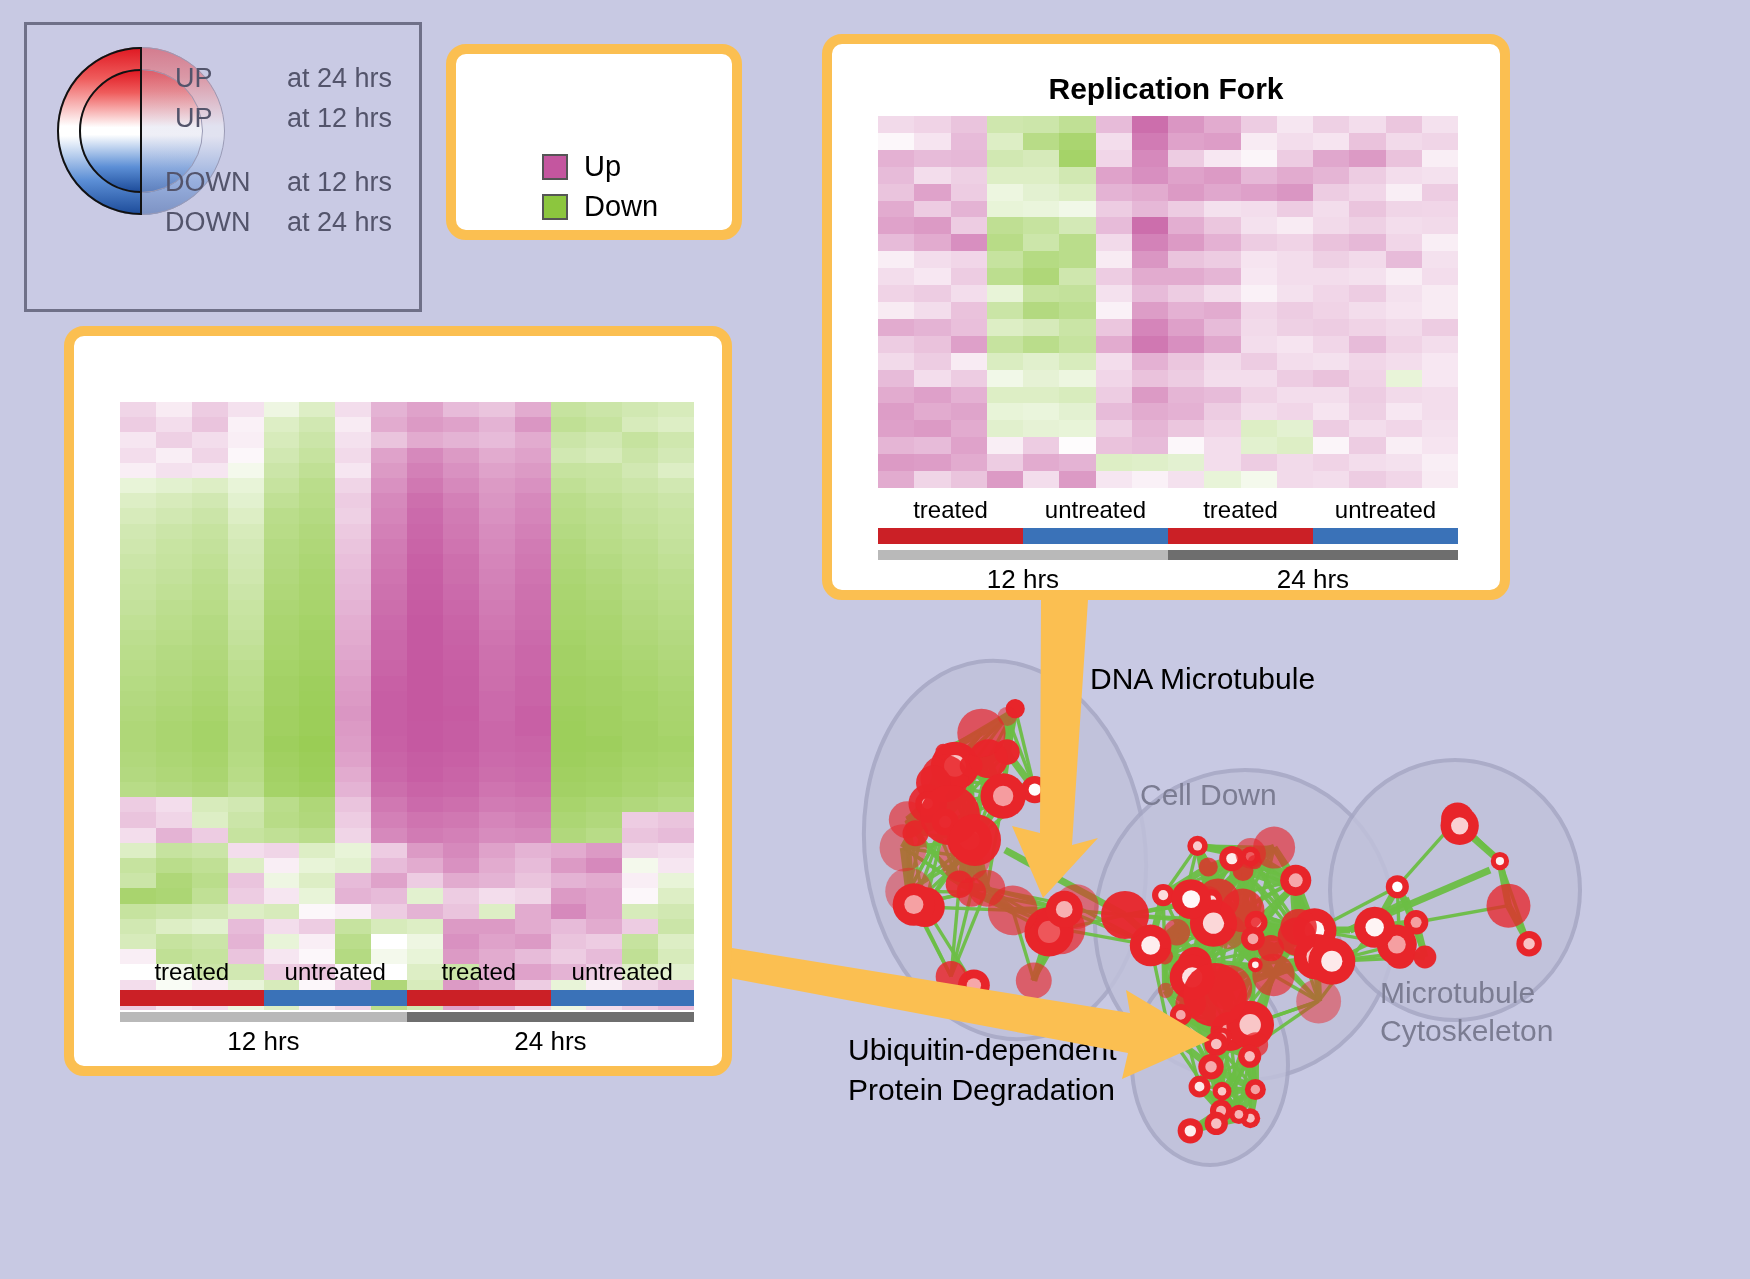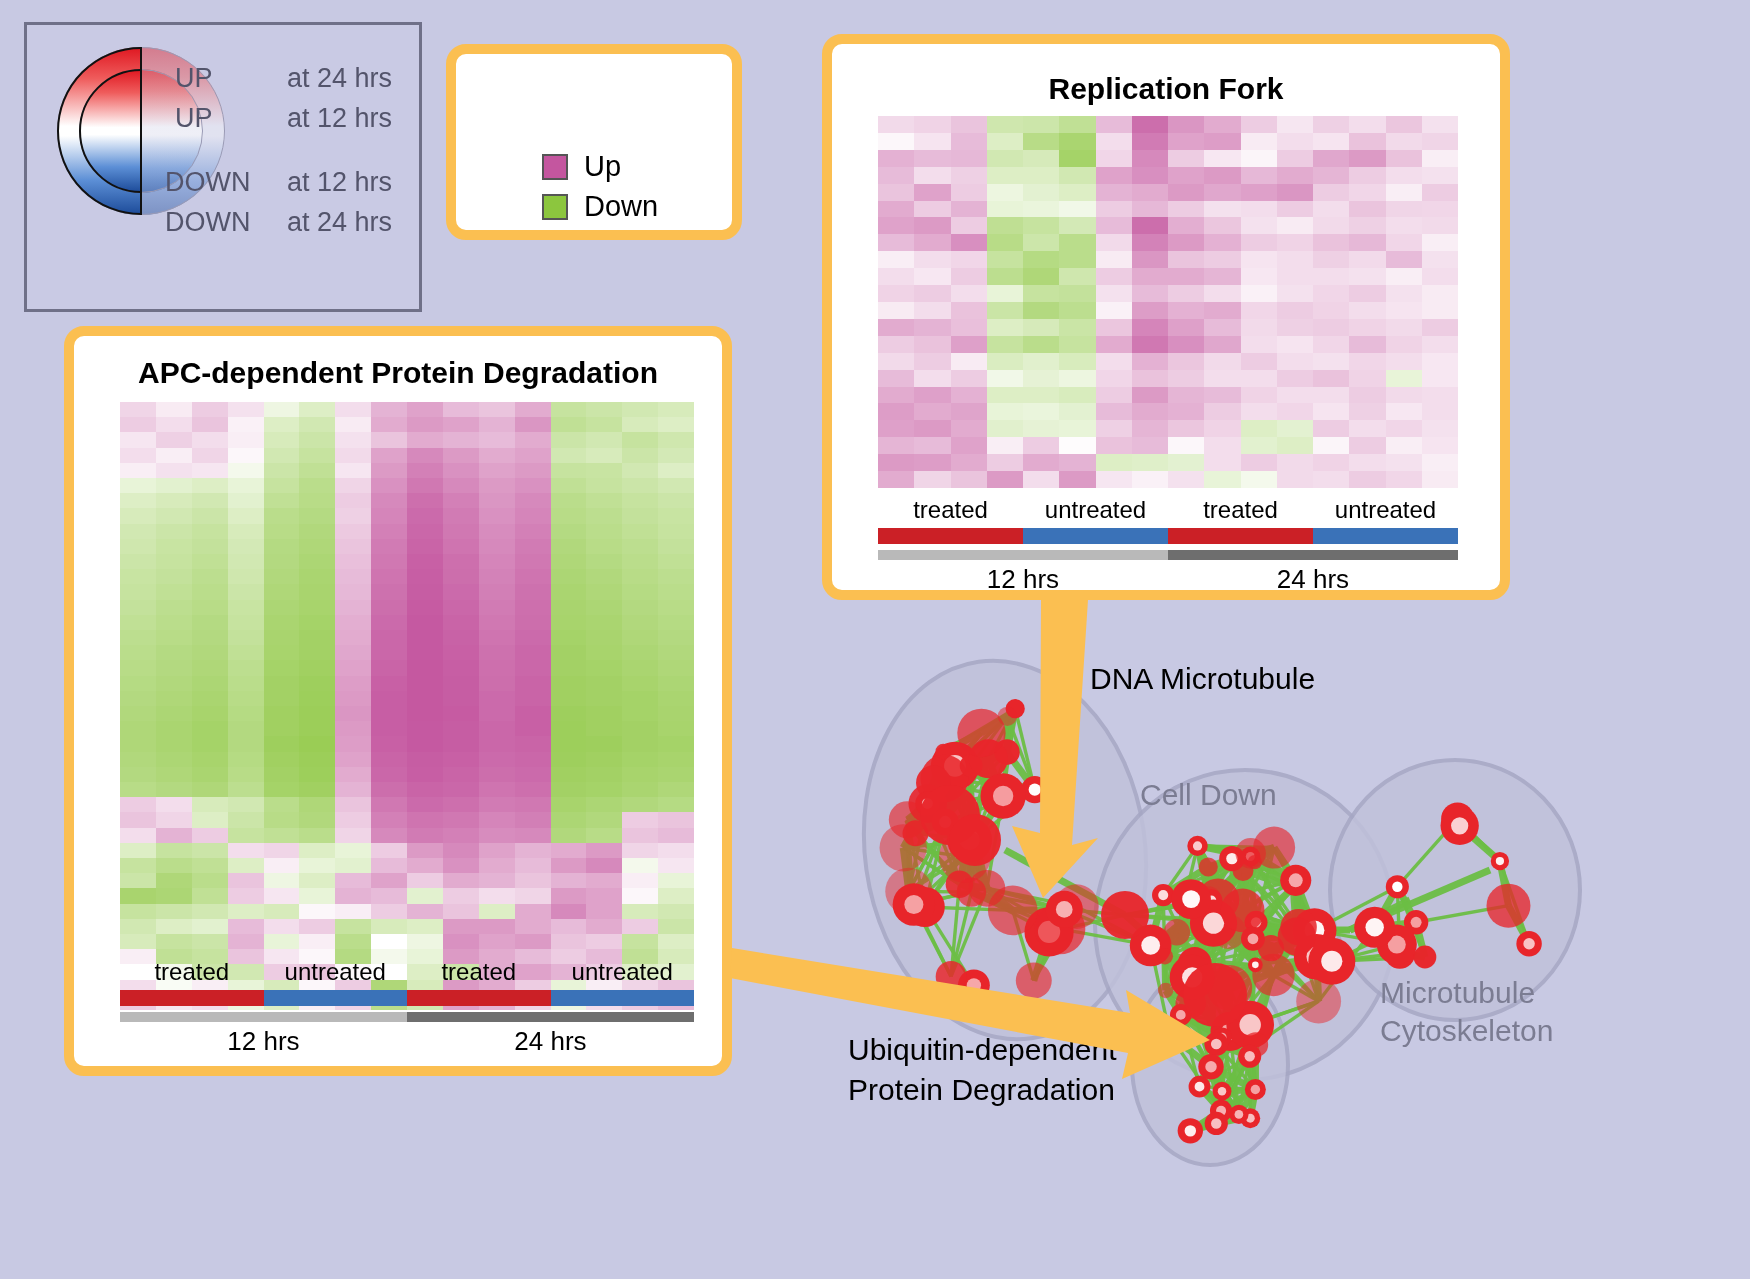--- a/index.html
+++ b/index.html
@@ -530,21 +530,20 @@
         <span style="background:#b9b9b9"></span>
         <span style="background:#6e6e6e"></span>
       </div>
     <div class="time-labels" style="left:46px;top:520px;width:580px;">
       <span>12 hrs</span>
       <span>24 hrs</span>
     </div>
   </div>
 
   <div id="apc-card" class="card">
-    <div class="hm-title" style="top:20px;">APC-dependent Protein Degradation</div>
     <div class="hm-grid" id="hm-apc" style="left: 46px; top: 66px; width: 574px; height: 608px; grid-template-columns: repeat(16, 1fr); grid-template-rows: repeat(40, 1fr);">
         <span style="background:rgb(240,213,231)"></span>
         <span style="background:rgb(248,235,243)"></span>
         <span style="background:rgb(237,204,226)"></span>
         <span style="background:rgb(244,225,238)"></span>
         <span style="background:rgb(238,246,226)"></span>
         <span style="background:rgb(221,238,197)"></span>
         <span style="background:rgb(243,221,236)"></span>
         <span style="background:rgb(228,179,212)"></span>
         <span style="background:rgb(223,162,202)"></span>

